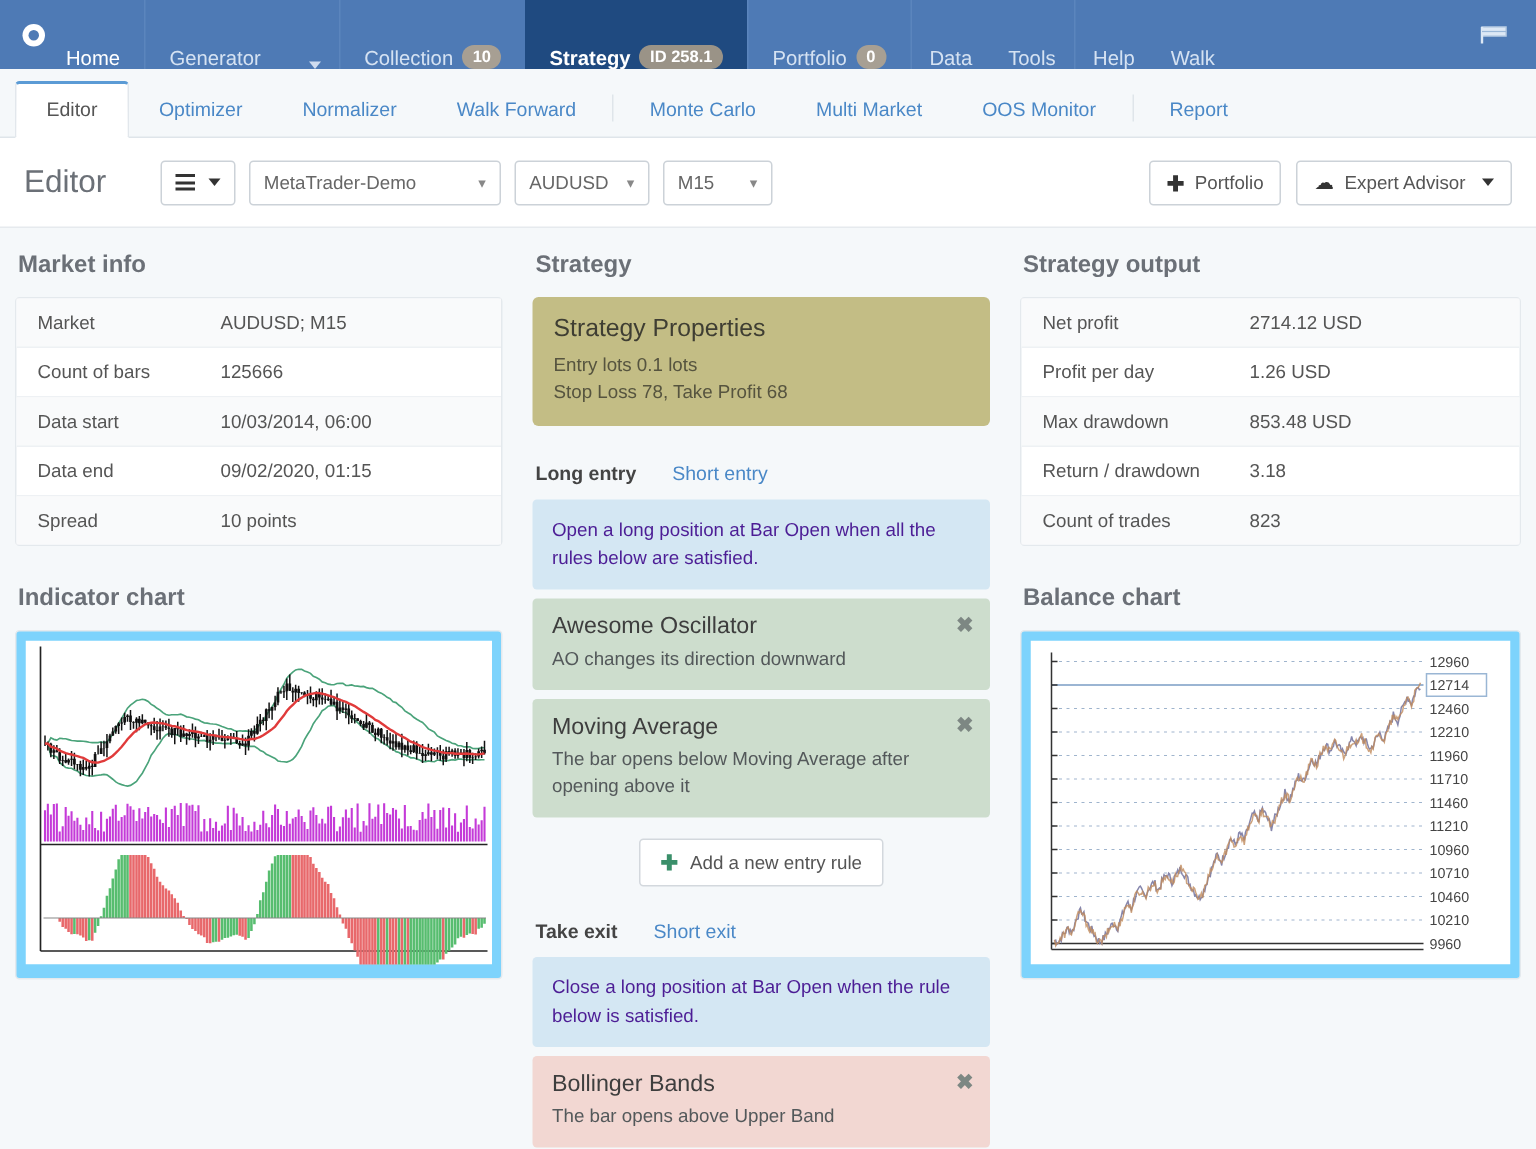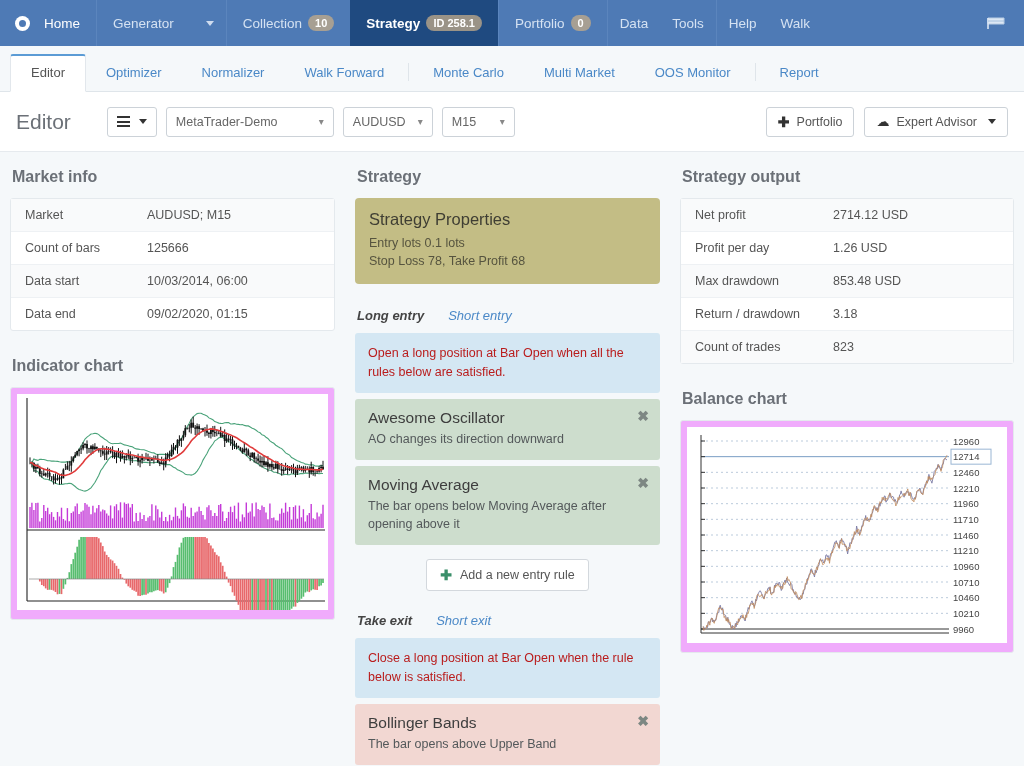--- a/index.html
+++ b/index.html
@@ -25,21 +25,21 @@
   }
   .logo-circle {
     width:15px; height:15px; border-radius:50%;
     background:#fff; position:relative;
   }
   .logo-circle::after{
     content:""; position:absolute; left:4px; top:4px;
     width:7px; height:7px; border-radius:50%; background:#4e7ab5;
   }
   .nav-item {
-    display:flex; align-items:center; gap:6px;
+    display:flex; align-items:flex-end; gap:6px;
     padding:0 16px; color:#d5e2f2; font-size:13.5px;
     border-left:1px solid #5b85bd;
     white-space:nowrap; cursor:pointer;
   }
   .nav-item.home { color:#ffffff; padding-left:0; border-left:none; }
   .nav-item.active {
     background:#1f4a80; color:#fff; font-weight:bold;
     border-left:none;
   }
   .nav-item.plain { border-left:none; padding:0 12px; }
@@ -122,42 +122,41 @@
     display:flex; padding:9px 14px; font-size:12.5px; color:#555;
     border-bottom:1px solid #eef1f4;
   }
   .kv-row:last-child { border-bottom:none; }
   .kv-row.alt { background:#f9fafb; }
   .kv-k { width:122px; color:#555; }
   .kv-v { color:#555; }
   .kv-k-bt { width:138px; }
 
   .chart-card {
-    background:#f0abfc; border:1px solid #e4e9ed; border-radius:3px;
+    background:#7dd3fc; border:1px solid #e4e9ed; border-radius:3px;
     padding:6px; margin-top:0;
   }
 
   
   .props-card {
     background:#c3bd85; border-radius:4px;
     padding:12px 14px 14px; color:#4b4a3c;
   }
   .props-title { font-size:16.5px; color:#3f3e33; margin-bottom:5px; }
   .props-line { font-size:12.5px; color:#56543f; line-height:1.45; }
 
   .subtabs {
     display:flex; gap:24px; margin:24px 0 10px 2px;
     font-size:13px;
-    font-style:italic;
   }
   .subtab-active { font-weight:bold; color:#444; cursor:pointer; }
   .subtab { color:#4a88c7; cursor:pointer; }
 
   .info-box {
-    background:#d4e7f3; color:#b91c1c; border-radius:3px;
+    background:#d4e7f3; color:#4c1d95; border-radius:3px;
     padding:11px 13px; font-size:12.5px; line-height:1.5;
   }
   .rule-card {
     border-radius:3px; padding:10px 13px 12px; margin-top:6px;
     position:relative;
   }
   .rule-green { background:#cdddcd; }
   .rule-pink  { background:#f2d7d2; }
   .rule-title { font-size:15.5px; color:#3e3e3e; margin-bottom:3px; }
   .rule-desc  { font-size:12.5px; color:#53585a; line-height:1.45; }
@@ -290,20 +289,24 @@
         <span class="kv-k">Count of bars</span>
         <span class="kv-v">125666</span>
       </div>
       <div class="kv-row alt">
         <span class="kv-k">Data start</span>
         <span class="kv-v">10/03/2014, 06:00</span>
       </div>
       <div class="kv-row">
         <span class="kv-k">Data end</span>
         <span class="kv-v">09/02/2020, 01:15</span>
+      </div>
+      <div class="kv-row alt">
+        <span class="kv-k">Spread</span>
+        <span class="kv-v">10 points</span>
       </div>
     </div>
 
     <h2 class="sec-title" style="margin-top:26px">Indicator chart</h2>
     <div class="chart-card">
       <svg id="indicatorChart" width="311" height="216" viewBox="0 0 311 216">
         <rect x="0" y="0" width="311" height="216" fill="#ffffff"></rect>
         <line x1="10" y1="4" x2="10" y2="207" stroke="#222" stroke-width="1.1"></line>
         <line x1="10" y1="207" x2="308" y2="207" stroke="#222" stroke-width="1.1"></line>
         <line x1="10" y1="136" x2="308" y2="136" stroke="#222" stroke-width="1"></line>

